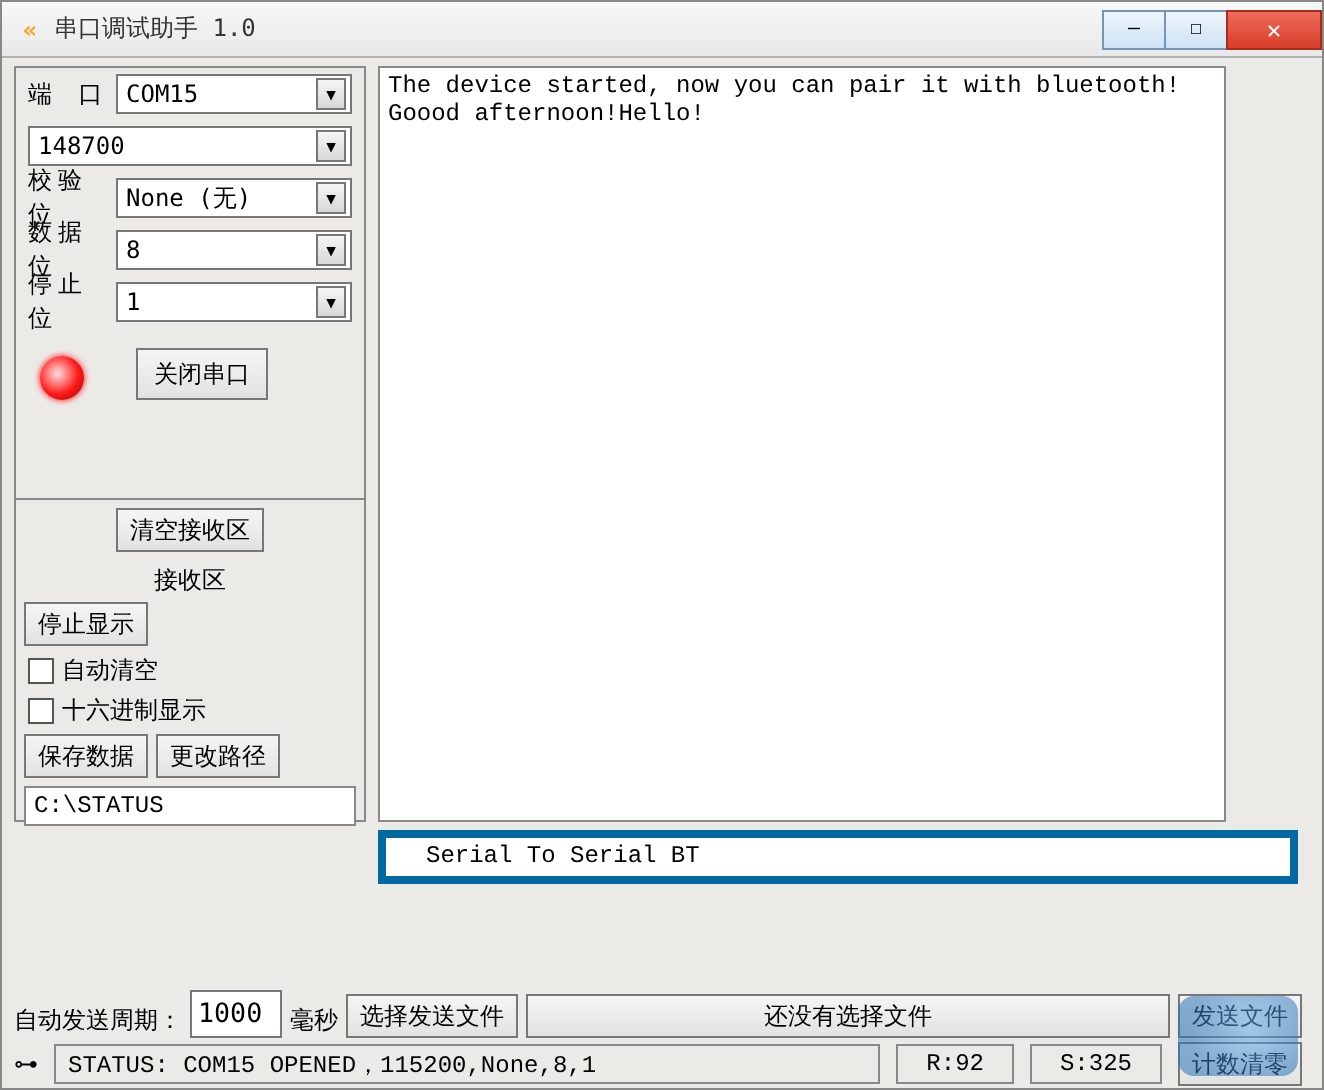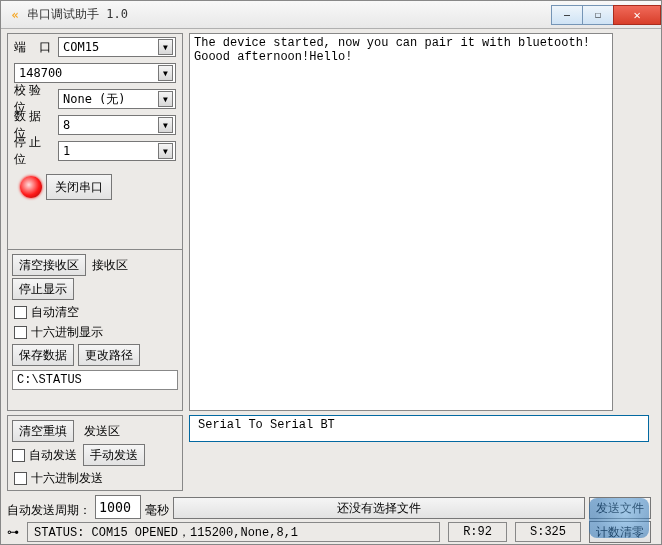--- a/index.html
+++ b/index.html
@@ -59,22 +59,22 @@
   #grp-conn   { left: 6px; top: 4px;   width: 176px; height: 228px; }
   #grp-recv   { left: 6px; top: 220px; width: 176px; height: 162px; }
   #grp-send   { left: 6px; top: 386px; width: 176px; height: 76px;  }
   #txt-recv   {
     position:absolute; left: 188px; top: 4px; width: 424px; height: 378px;
     border: 1px solid #888; background:#fff; font-family: "Courier New", monospace;
     font-size: 12px; padding: 2px 4px; overflow:auto; white-space: pre-wrap;
   }
   #txt-send   {
     position:absolute; left: 188px; top: 386px; width: 460px; height: 27px;
-    border: 1px solid #0369a1; background:#fff; font-family: "Courier New", monospace;
-    font-size: 12px; padding: 2px 8px;
+    border: 4px solid #0369a1; background:#fff; font-family: "Courier New", monospace;
+    font-size: 12px; padding: 2px 20px;
   }
   #row-autoline {
     position:absolute; left:6px; top:468px; width:644px; height:22px;
     display:flex; align-items:flex-end; gap:4px;
   }
   #row-status {
     position:absolute; left:6px; top:492px; width:644px; height:22px;
     display:flex; align-items:center; gap:8px;
   }
   .btn {
@@ -176,28 +176,28 @@
         <span class="sel-arrow">▼</span>
       </div>
     </div>
     <div class="field">
       <label>停止位</label>
       <div class="select">
         <span>1</span>
         <span class="sel-arrow">▼</span>
       </div>
     </div>
-    <div style="display:flex;align-items:center;gap:4px;padding:10px 12px;">
+    <div style="display:flex;align-items:flex-end;gap:26px;padding:10px 12px;">
       <div class="led"></div>
       <div class="btn" style="height:26px;padding:0 8px;">关闭串口</div>
     </div>
   </div>
 
   <div id="grp-recv" class="group">
-    <div style="display:flex;align-items:center;gap:6px;padding:4px 4px 2px;">
+    <div style="display:flex;align-items:center;gap:6px;padding:4px 4px 2px;flex-direction:column;">
       <div class="btn">清空接收区</div>
       <span>接收区</span>
     </div>
     <div style="padding:0 4px 2px;">
       <div class="btn">停止显示</div>
     </div>
     <div class="chk">
       <span class="chkbox"></span>
       <span>自动清空</span>
     </div>
@@ -205,46 +205,30 @@
       <span class="chkbox"></span>
       <span>十六进制显示</span>
     </div>
     <div style="display:flex;gap:4px;padding:2px 4px;">
       <div class="btn">保存数据</div>
       <div class="btn">更改路径</div>
     </div>
     <div class="pathbox">C:\STATUS</div>
   </div>
 
-  <div id="grp-send" class="group">
-    <div style="display:flex;align-items:center;gap:10px;padding:4px 4px 2px;">
-      <div class="btn">清空重填</div>
-      <span>发送区</span>
-    </div>
-    <div style="display:flex;align-items:center;gap:6px;padding:0 4px 2px;">
-      <div class="chk" style="padding:0;">
-        <span class="chkbox"></span>
-        <span>自动发送</span>
-      </div>
-      <div class="btn">手动发送</div>
-    </div>
-    <div class="chk">
-      <span class="chkbox"></span>
-      <span>十六进制发送</span>
-    </div>
-  </div>
 
   <div id="txt-recv">The device started, now you can pair it with bluetooth! Goood afternoon!Hello!</div>
 
   <div id="txt-send" contenteditable="true" style="">Serial To Serial BT</div>
 
   <div id="row-autoline">
     <span>自动发送周期：</span>
     <input class="numbox" value="1000" style="">
     <span>毫秒</span>
+    <div class="btn">选择发送文件</div>
     <div class="btn" style="flex:1;justify-content:center;cursor:default;">还没有选择文件</div>
     <div class="btn">发送文件</div>
   </div>
 
   <div id="row-status">
     <span style="font-family:monospace;">⊶</span>
     <div class="statusrow-box" style="flex:1;">STATUS: COM15 OPENED，115200,None,8,1</div>
     <div class="statusbar-counter">R:92</div>
     <div class="statusbar-counter">S:325</div>
     <div class="btn">计数清零</div>

